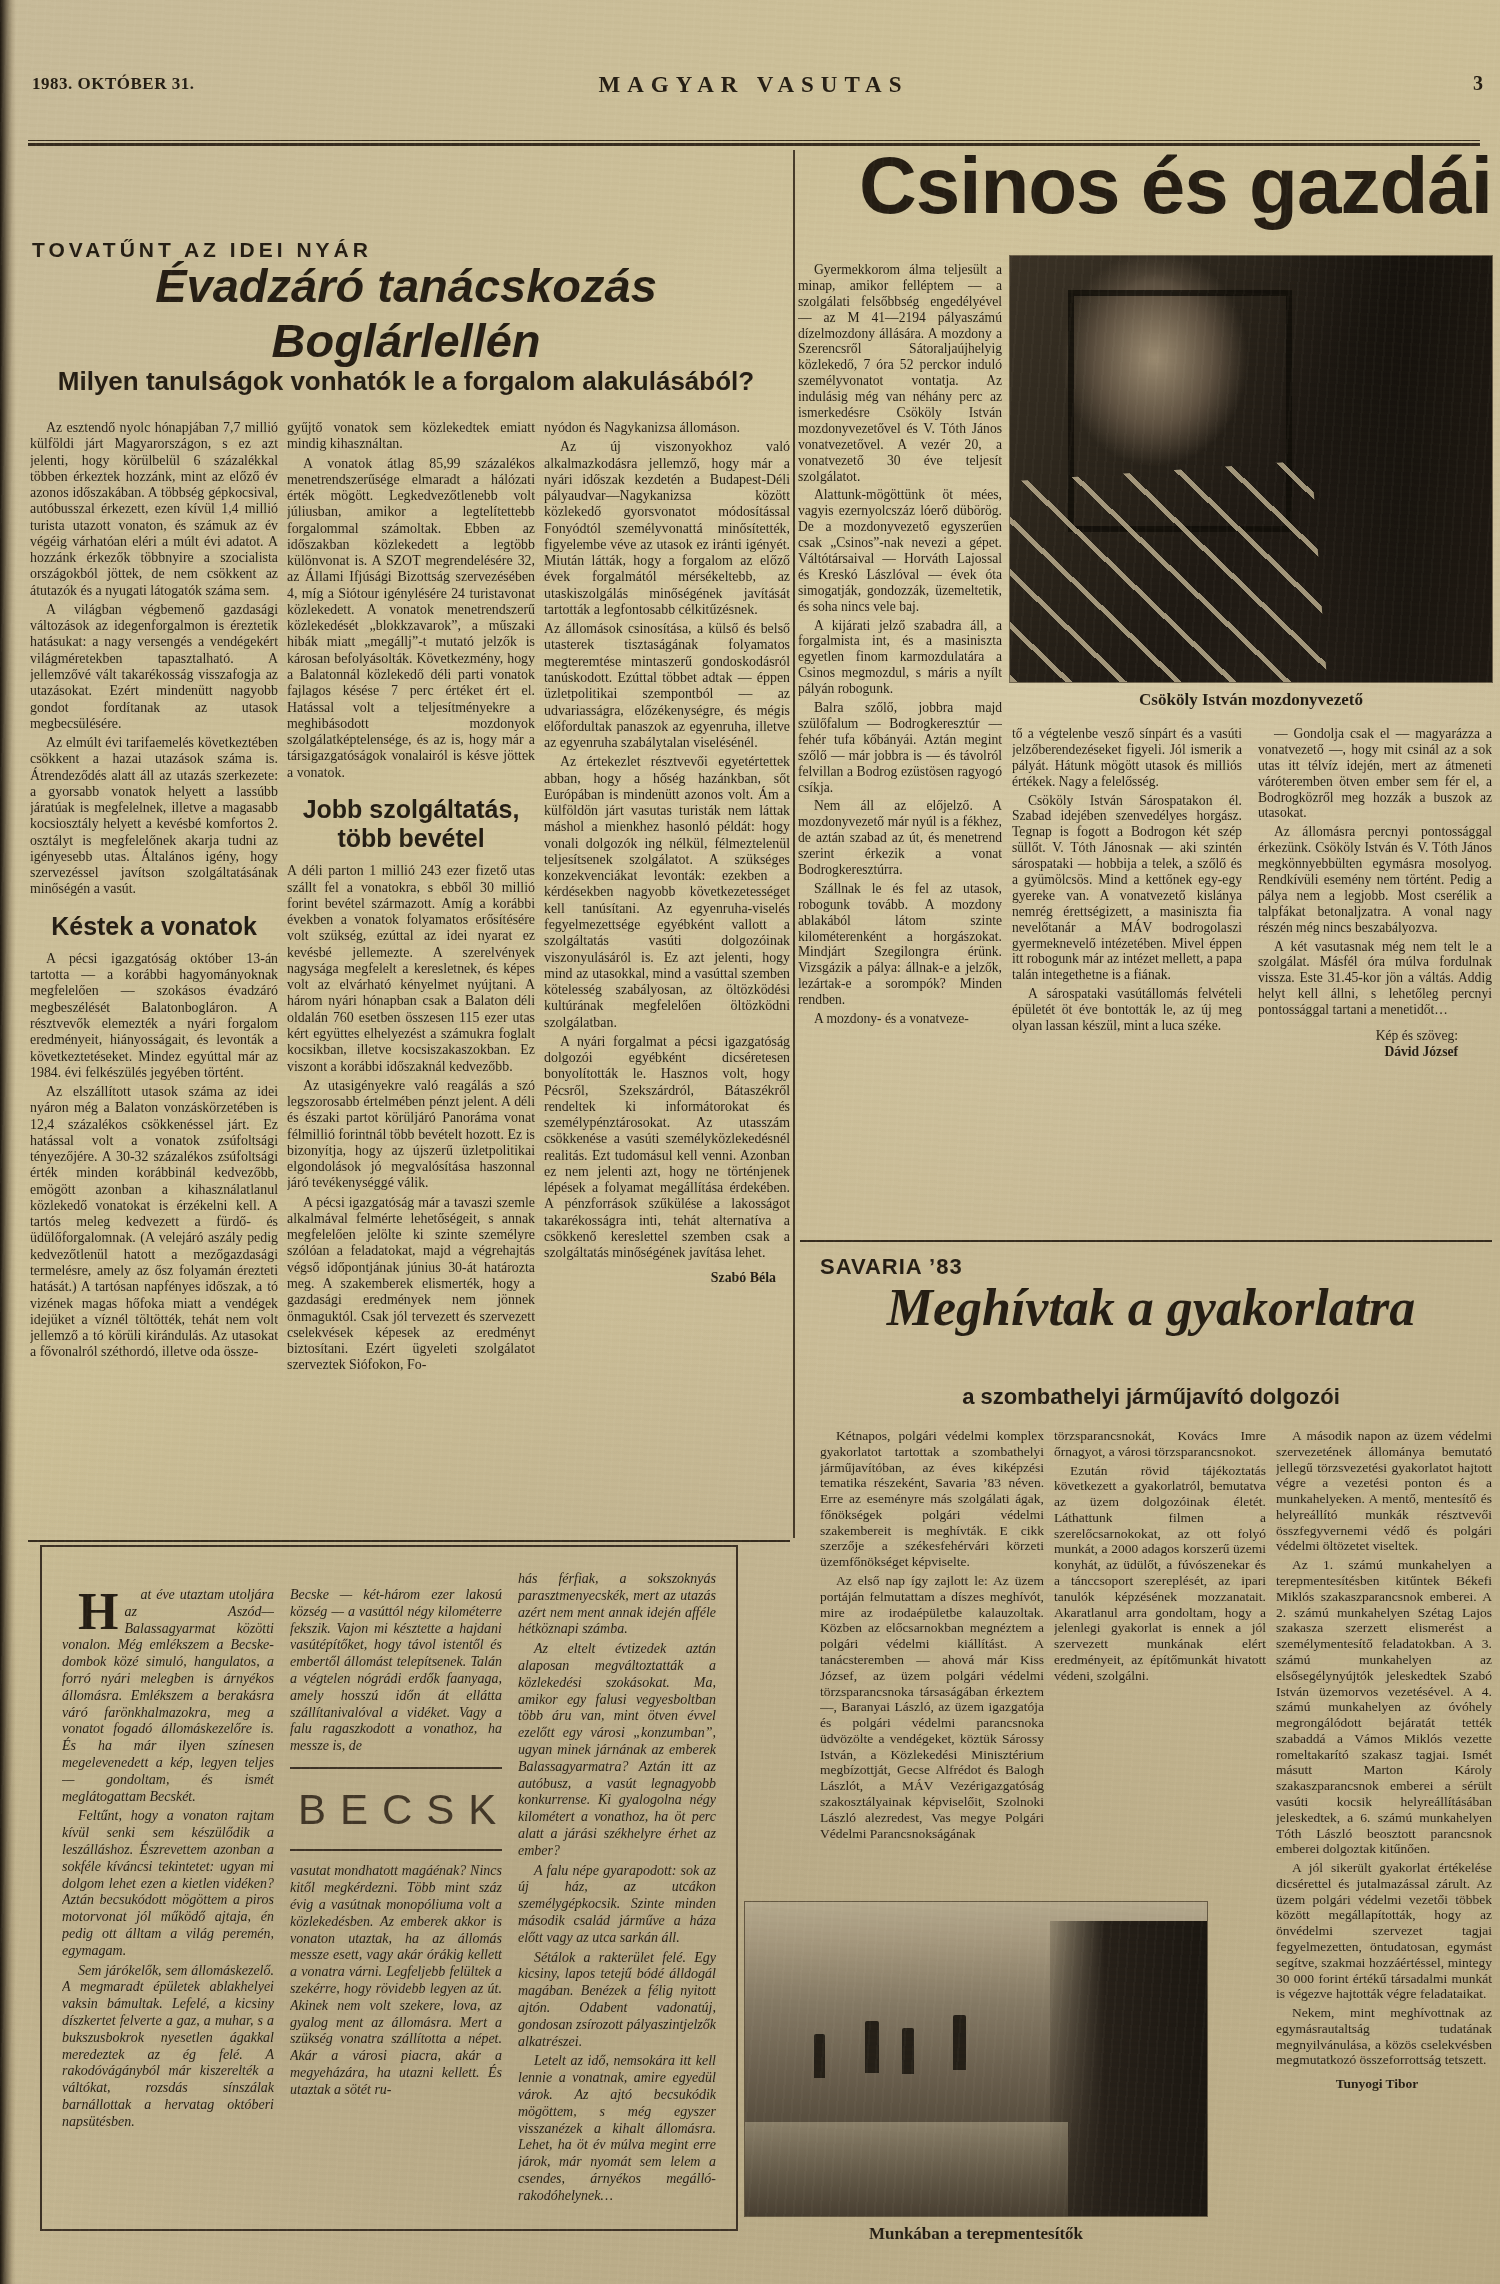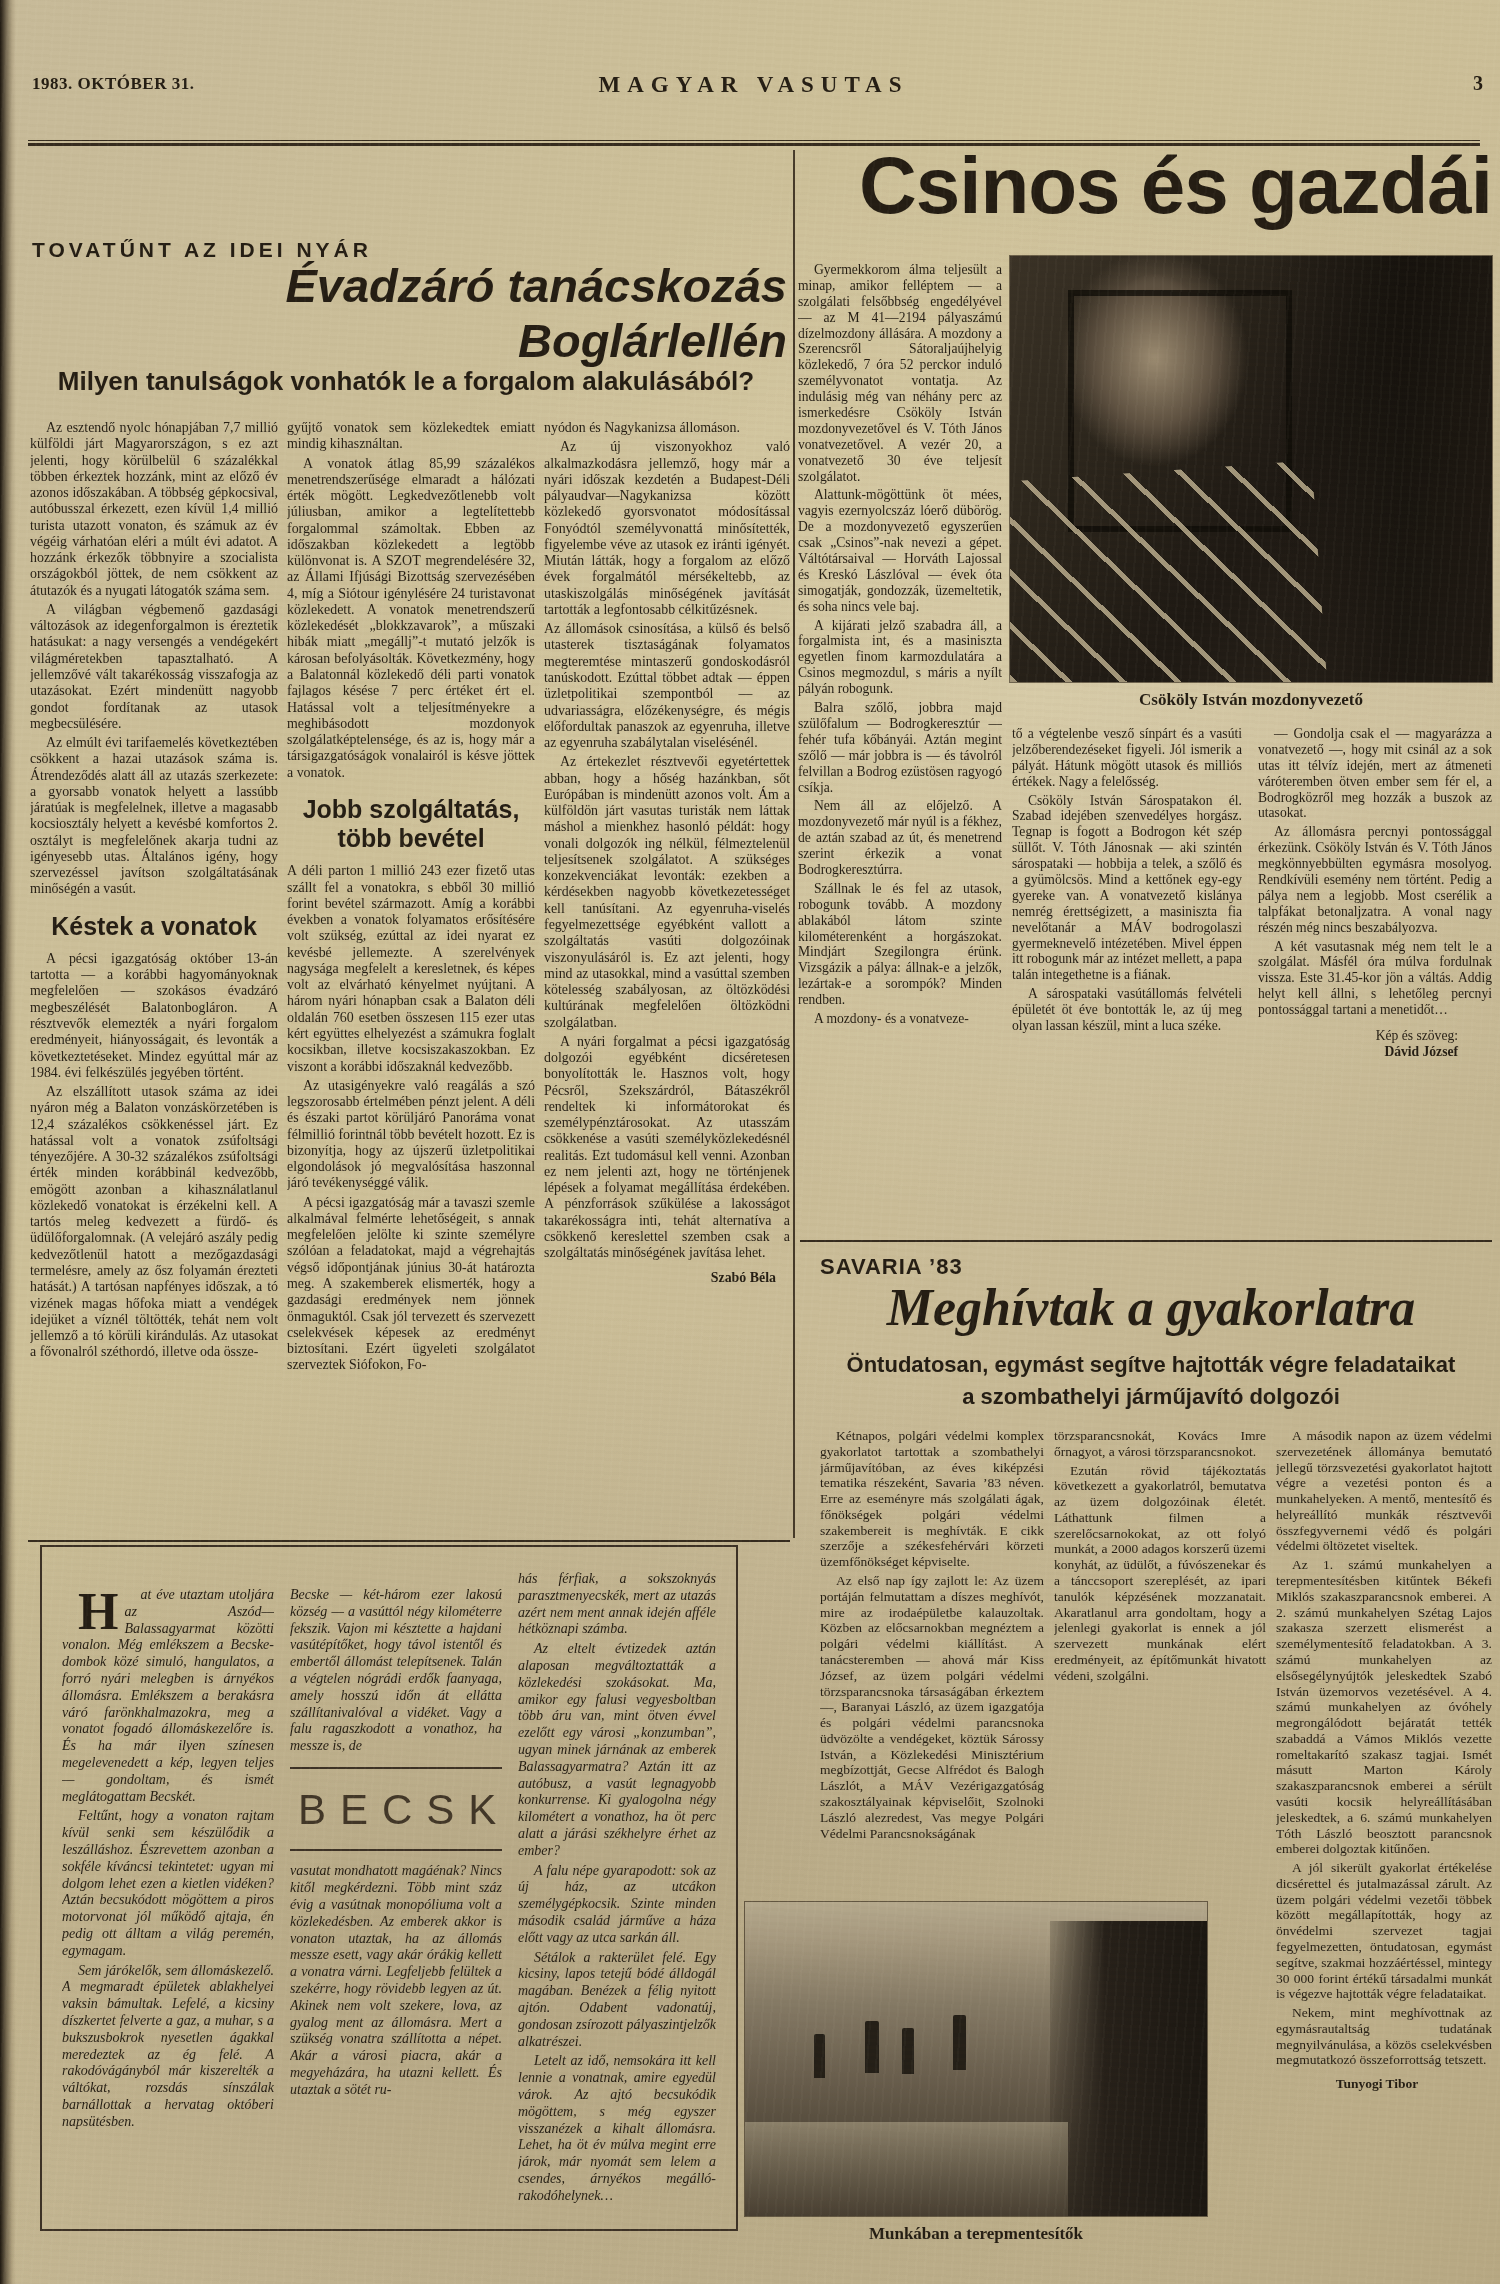--- a/index.html
+++ b/index.html
@@ -17,21 +17,21 @@
   .rule-h{position:absolute;background:#352b1e;}
   .rule-v{position:absolute;background:#463a29;width:2px;}
   .sans{font-family:"Liberation Sans","DejaVu Sans",sans-serif;}
   
   .hdr-date{position:absolute;left:32px;top:74px;font-weight:bold;font-size:17px;letter-spacing:.5px;}
   .hdr-title{position:absolute;left:0;top:72px;width:100%;text-align:center;font-weight:bold;
     font-size:23px;letter-spacing:7px;}
   .hdr-page{position:absolute;right:24px;top:72px;font-weight:bold;font-size:20px;}
   
   .kicker{position:absolute;left:32px;top:238px;font-weight:bold;font-size:21px;letter-spacing:4px;}
-  .lead-head{position:absolute;left:25px;top:258px;width:762px;text-align:right;
+  .lead-head{position:absolute;left:25px;top:258px;width:762px;text-align:center;
     font-weight:bold;font-style:italic;font-size:47px;letter-spacing:0;}
   .lead-sub{position:absolute;left:25px;top:366px;width:762px;text-align:center;
     font-weight:bold;font-size:26px;}
   .col{position:absolute;text-align:justify;overflow:hidden;}
   .col p{margin:0 0 3px 0;text-indent:16px;line-height:1.17;}
   .nf p:first-child{text-indent:0;}
   .inhead{font-weight:bold;text-align:center;text-indent:0!important;
     font-family:"Liberation Sans",sans-serif;white-space:pre-line;line-height:1.12;
     margin:14px 0 10px 0!important;}
   .lead .col{font-size:13.9px;}
@@ -179,21 +179,20 @@
     <p class="credit">
       <span>Kép és szöveg:</span>
       <b>Dávid József</b>
     </p>
   </div>
 
   <div class="rule-h" style="left:800px;top:1240px;width:692px;height:2px;"></div>
 
   <div class="sav-label sans">SAVARIA ’83</div>
   <div class="sav-head">Meghívtak a gyakorlatra</div>
-  <div class="sav-sub" style="top:1352px;">Öntudatosan, egymást segítve hajtották végre feladataikat</div>
   <div class="sav-sub" style="top:1384px;">a szombathelyi járműjavító dolgozói</div>
 
   <div class="col sav-col" style="left:820px;top:1428px;width:224px;height:466px;">
     <div>
         <p>Kétnapos, polgári védelmi komplex gyakorlatot tartottak a szombathelyi járműjavítóban, az éves kiképzési tematika részeként, Savaria ’83 néven. Erre az eseményre más szolgálati ágak, főnökségek polgári védelmi szakembereit is meghívták. E cikk szerzője a székesfehérvári körzeti üzemfőnökséget képviselte.</p>
         <p>Az első nap így zajlott le: Az üzem portáján felmutattam a díszes meghívót, mire az irodaépületbe kalauzoltak. Közben az előcsarnokban megnéztem a polgári védelmi kiállítást. A tanácsteremben — ahová már Kiss József, az üzem polgári védelmi törzsparancsnoka társaságában érkeztem —, Baranyai László, az üzem igazgatója és polgári védelmi parancsnoka üdvözölte a vendégeket, köztük Sárossy István, a Közlekedési Minisztérium megbízottját, Gecse Alfrédot és Balogh Lászlót, a MÁV Vezérigazgatóság szakosztályainak képviselőit, Szolnoki László alezredest, Vas megye Polgári Védelmi Parancsnokságának</p>
       </div>
   </div>
   <div class="col sav-col nf" style="left:1054px;top:1428px;width:212px;height:466px;">
     <div class="nf">

